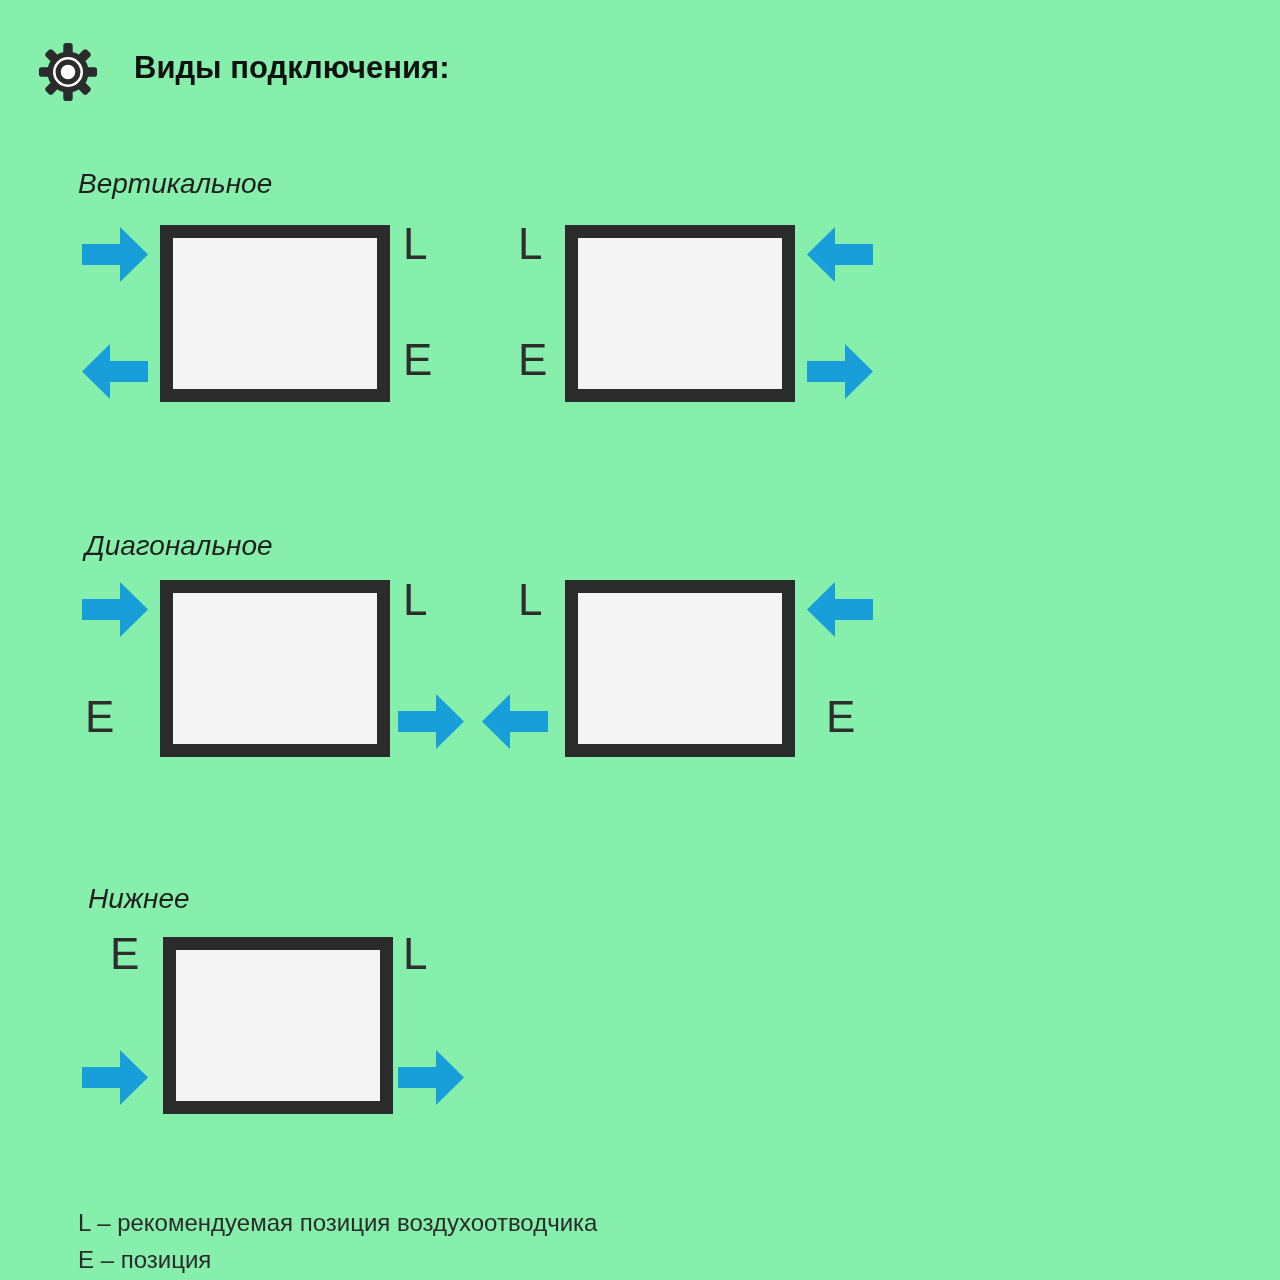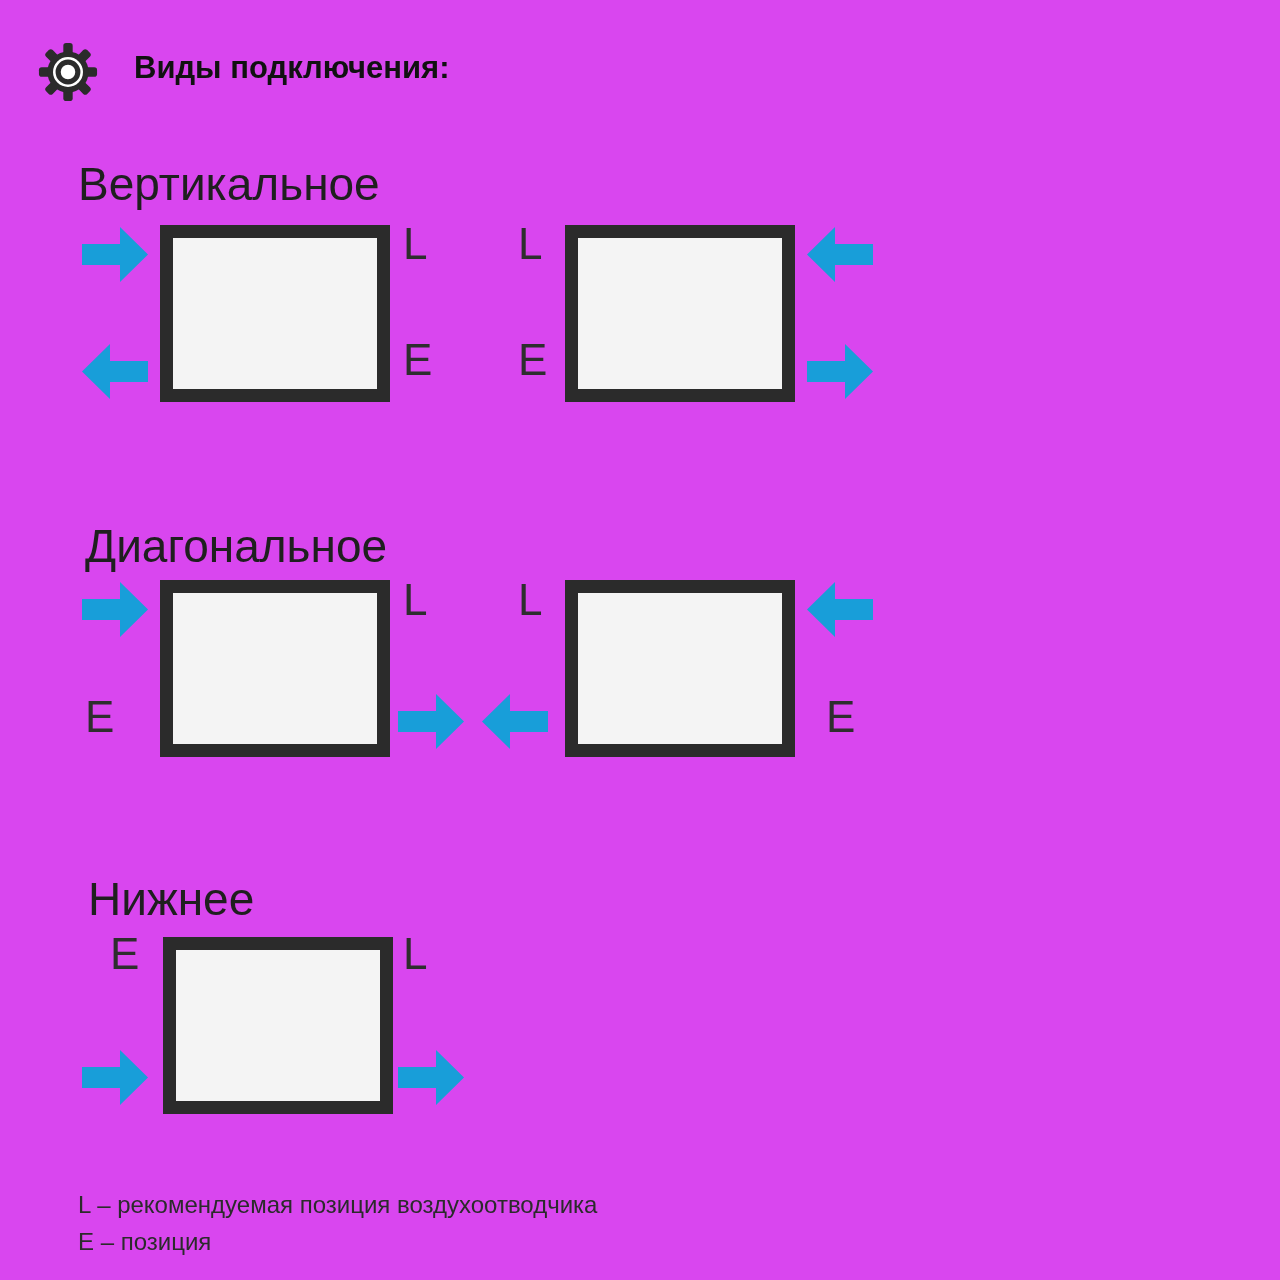--- a/index.html
+++ b/index.html
@@ -1,43 +1,43 @@
 <!DOCTYPE html>
 <html><head>
 <meta charset="utf-8">
 <style>
   html,body{margin:0;padding:0;background:#ffffff;}
   .canvas{
     position:relative;
     width:1280px;height:1280px;
-    background:#d946ef;
+    background:#86efac;
     font-family:"Liberation Sans","DejaVu Sans",sans-serif;
     color:#212121;
     overflow:hidden;
   }
   .abs{position:absolute;}
   .page-title{
     font-size:31px;font-weight:700;color:#111111;line-height:40px;white-space:nowrap;
   }
   .section-title{
-    font-size:46px;font-weight:400;color:#1f1f1f;line-height:40px;white-space:nowrap;
+    font-size:28px;font-weight:400;color:#1f1f1f;line-height:40px;white-space:nowrap;font-style:italic;
   }
   .radiator{
     width:204px;height:151px;
     background:#f4f4f4;
     border:13px solid #2b2b2b;
   }
   .port-label{
     font-size:44px;font-weight:400;color:#2e2e2e;line-height:52px;
   }
   .arrow{width:66px;height:55px;display:block;}
   .arrow svg{display:block;width:100%;height:100%;}
   .arrow.left svg{transform:scaleX(-1);}
   .legend{
-    font-size:24px;font-weight:400;color:#2b2b2b;line-height:37px;
+    font-size:24px;font-weight:400;color:#2b2b2b;line-height:37px;margin-top:18px;
   }
   .gear{width:60px;height:60px;display:block;}
 </style>
 </head>
 <body>
 
 <div class="canvas">
 
   <span class="abs gear" style="left:38px;top:42px;">
     <svg viewBox="0 0 64 64">

